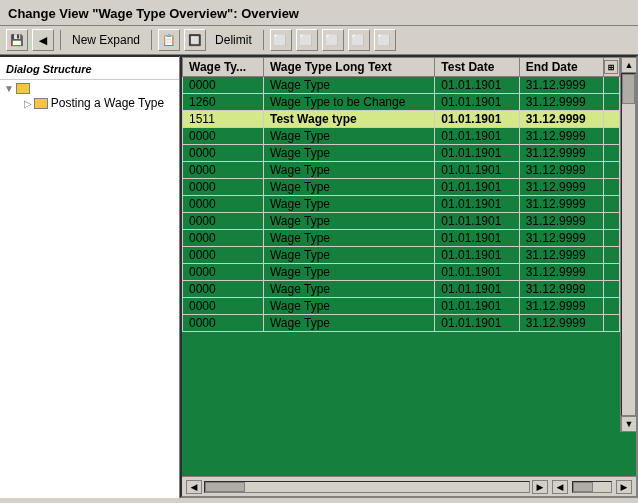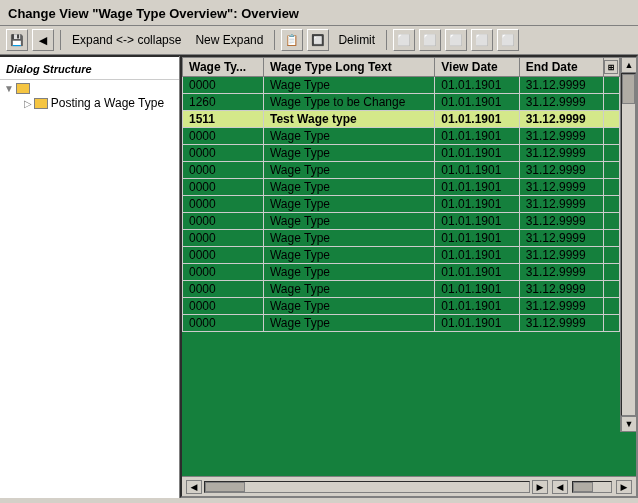--- a/index.html
+++ b/index.html
@@ -218,23 +218,20 @@
 
   <button class="toolbar-btn" title="Save">
     <span>💾</span>
   </button>
   <button class="toolbar-btn" title="Back">
     <span>◀</span>
   </button>
 
   <div class="toolbar-separator"></div>
 
-  <button class="toolbar-text-btn">
-    <span>Expand &lt;-&gt; collapse</span>
-  </button>
 
   <button class="toolbar-text-btn">
     <span>New Expand</span>
   </button>
 
   <div class="toolbar-separator"></div>
 
   <button class="toolbar-btn" title="Copy">
     <span>📋</span>
   </button>
@@ -286,21 +283,21 @@
         <table>
           <thead>
             <tr>
               <th>
                 <span>Wage Ty...</span>
               </th>
               <th>
                 <span>Wage Type Long Text</span>
               </th>
               <th>
-                <span>View Date</span>
+                <span>Test Date</span>
               </th>
               <th>
                 <span>End Date</span>
               </th>
               <th style="width:16px; padding:0; background:#d4d0c8; border:1px solid #808080;">
                 <div style="width:14px;height:14px;background:#d4d0c8;border:1px solid #808080;font-size:8px;display:flex;align-items:center;justify-content:center;">⊞</div>
               </th>
             </tr>
           </thead>
           <tbody id="table-body">
@@ -312,21 +309,21 @@
                 <td style="width: 16px;"></td>
               </tr>
               <tr>
                 <td>1260</td>
                 <td>Wage Type to be Change</td>
                 <td>01.01.1901</td>
                 <td>31.12.9999</td>
                 <td style="width: 16px;"></td>
               </tr>
               <tr class="selected-row">
-                <td style="font-weight: bold;">1511</td>
+                <td style="font-weight: normal;">1511</td>
                 <td style="font-weight: bold;">Test Wage type</td>
                 <td style="font-weight: bold;">01.01.1901</td>
                 <td style="font-weight: bold;">31.12.9999</td>
                 <td style="width: 16px;"></td>
               </tr>
               <tr>
                 <td>0000</td>
                 <td>Wage Type</td>
                 <td>01.01.1901</td>
                 <td>31.12.9999</td>

